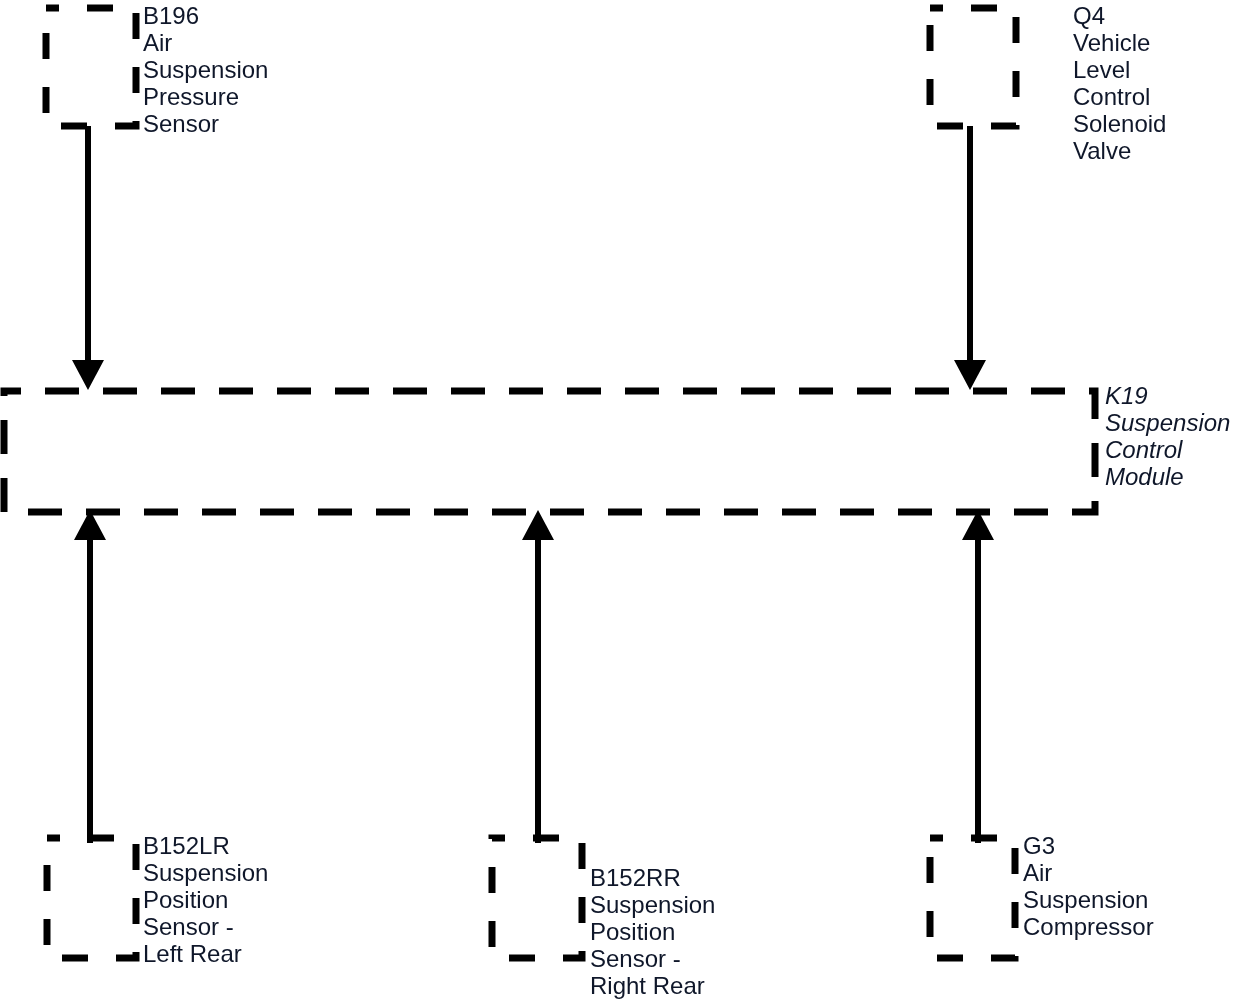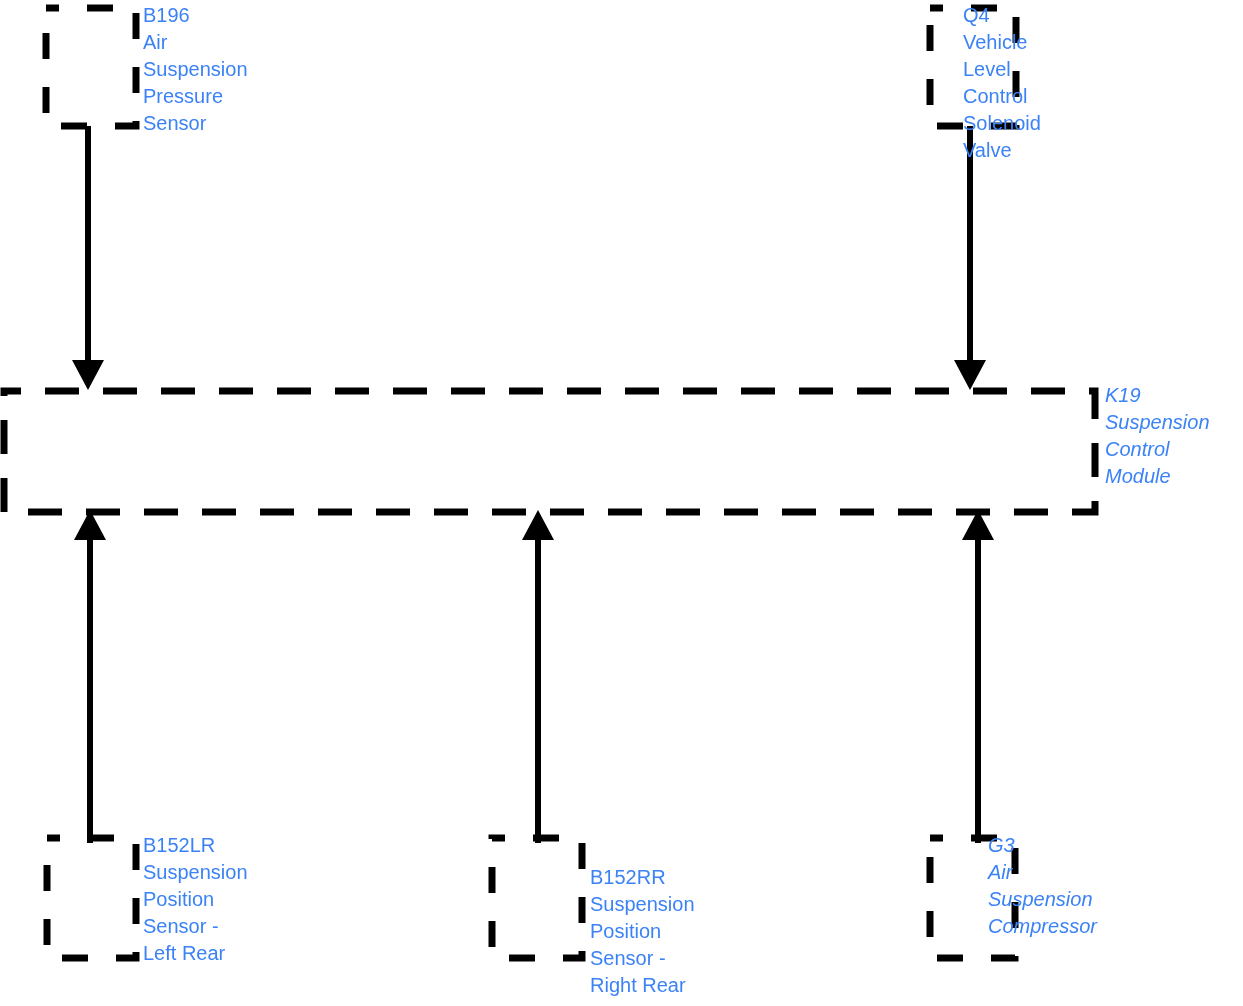--- a/index.html
+++ b/index.html
@@ -20,23 +20,23 @@
     position: absolute;
     left: 0;
     top: 0;
     width: 1243px;
     height: 1006px;
     pointer-events: none;
   }
   .node-label {
     position: absolute;
     font-family: "Liberation Sans", sans-serif;
-    font-size: 20px;
+    font-size: 24px;
     line-height: 27px;
-    color: #3b82f6;
+    color: #0f172a;
     white-space: pre-line;
     letter-spacing: 0px;
   }
 </style>
 </head>
 <body>
 
 <div id="diagram">
 
   <svg class="layer" viewBox="0 0 1243 1006" xmlns="http://www.w3.org/2000/svg">
@@ -78,21 +78,21 @@
       <polygon points="962,540 994,540 978,510" fill="#000000"></polygon>
     </g>
   </svg>
 
   <div class="node-label" style="left:143px; top:2px;">B196
 Air
 Suspension
 Pressure
 Sensor</div>
 
-  <div class="node-label" style="left:963px; top:2px;">Q4
+  <div class="node-label" style="left:1073px; top:2px;">Q4
 Vehicle
 Level
 Control
 Solenoid
 Valve</div>
 
   <div class="node-label" style="left:1105px; top:382px;font-style:italic;">K19
 Suspension
 Control
 Module</div>
@@ -102,18 +102,18 @@
 Position
 Sensor -
 Left Rear</div>
 
   <div class="node-label" style="left:590px; top:832px;margin-top:32px;">B152RR
 Suspension
 Position
 Sensor -
 Right Rear</div>
 
-  <div class="node-label" style="left:988px; top:832px;font-style:italic;">G3
+  <div class="node-label" style="left:1023px; top:832px;">G3
 Air
 Suspension
 Compressor</div>
 
 </div>
 
 </body></html>

